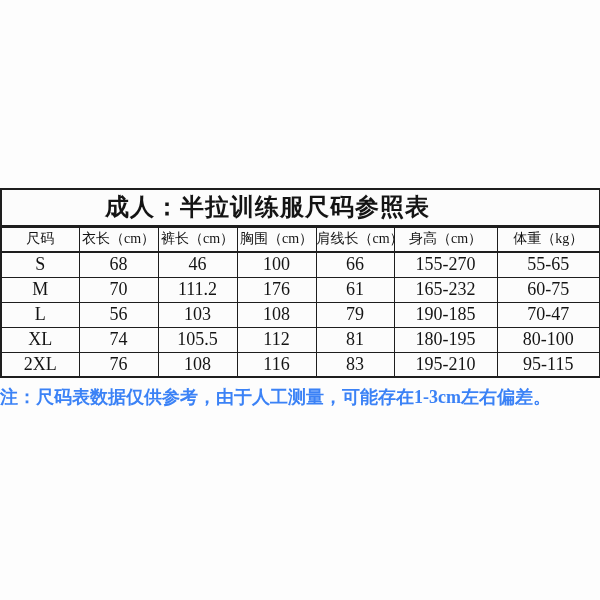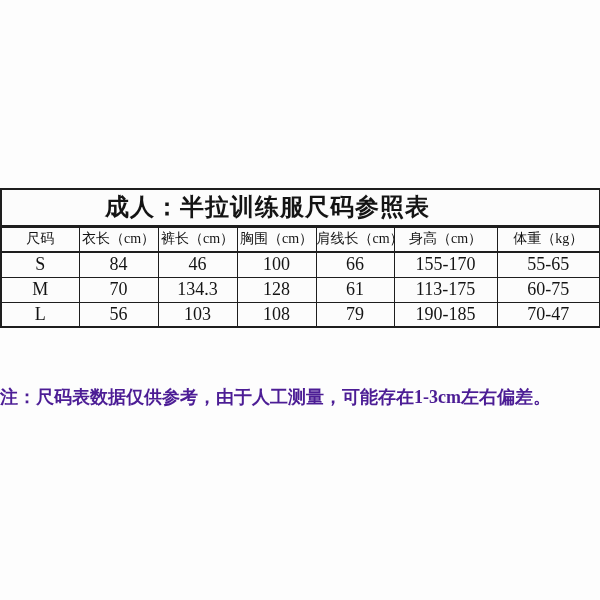--- a/index.html
+++ b/index.html
@@ -58,21 +58,21 @@
   }
   .note {
     position: absolute;
     top: 384px;
     left: 0;
     width: 600px;
     font-size: 18px;
     font-weight: 600;
     line-height: 26px;
     white-space: nowrap;
-    color: #4c1d95;
+    color: #3b82f6;
   }
 </style>
 </head>
 <body>
 
 <div class="page">
 
   <table class="size-chart">
     <colgroup>
       <col style="width:78px">
@@ -91,43 +91,61 @@
         <th>尺码</th>
         <th>衣长（cm）</th>
         <th>裤长（cm）</th>
         <th>胸围（cm）</th>
         <th>肩线长（cm）</th>
         <th>身高（cm）</th>
         <th>体重（kg）</th>
       </tr>
       <tr>
         <td>S</td>
-        <td>84</td>
+        <td>68</td>
         <td>46</td>
         <td>100</td>
         <td>66</td>
-        <td>155-170</td>
+        <td>155-270</td>
         <td>55-65</td>
       </tr>
       <tr>
         <td>M</td>
         <td>70</td>
-        <td>134.3</td>
-        <td>128</td>
+        <td>111.2</td>
+        <td>176</td>
         <td>61</td>
-        <td>113-175</td>
+        <td>165-232</td>
         <td>60-75</td>
       </tr>
       <tr>
         <td>L</td>
         <td>56</td>
         <td>103</td>
         <td>108</td>
         <td>79</td>
         <td>190-185</td>
         <td>70-47</td>
       </tr>
+      <tr>
+        <td>XL</td>
+        <td>74</td>
+        <td>105.5</td>
+        <td>112</td>
+        <td>81</td>
+        <td>180-195</td>
+        <td>80-100</td>
+      </tr>
+      <tr>
+        <td>2XL</td>
+        <td>76</td>
+        <td>108</td>
+        <td>116</td>
+        <td>83</td>
+        <td>195-210</td>
+        <td>95-115</td>
+      </tr>
     </tbody>
   </table>
 
   <div class="note">注：尺码表数据仅供参考，由于人工测量，可能存在1-3cm左右偏差。</div>
 
 </div>
 
 </body></html>

